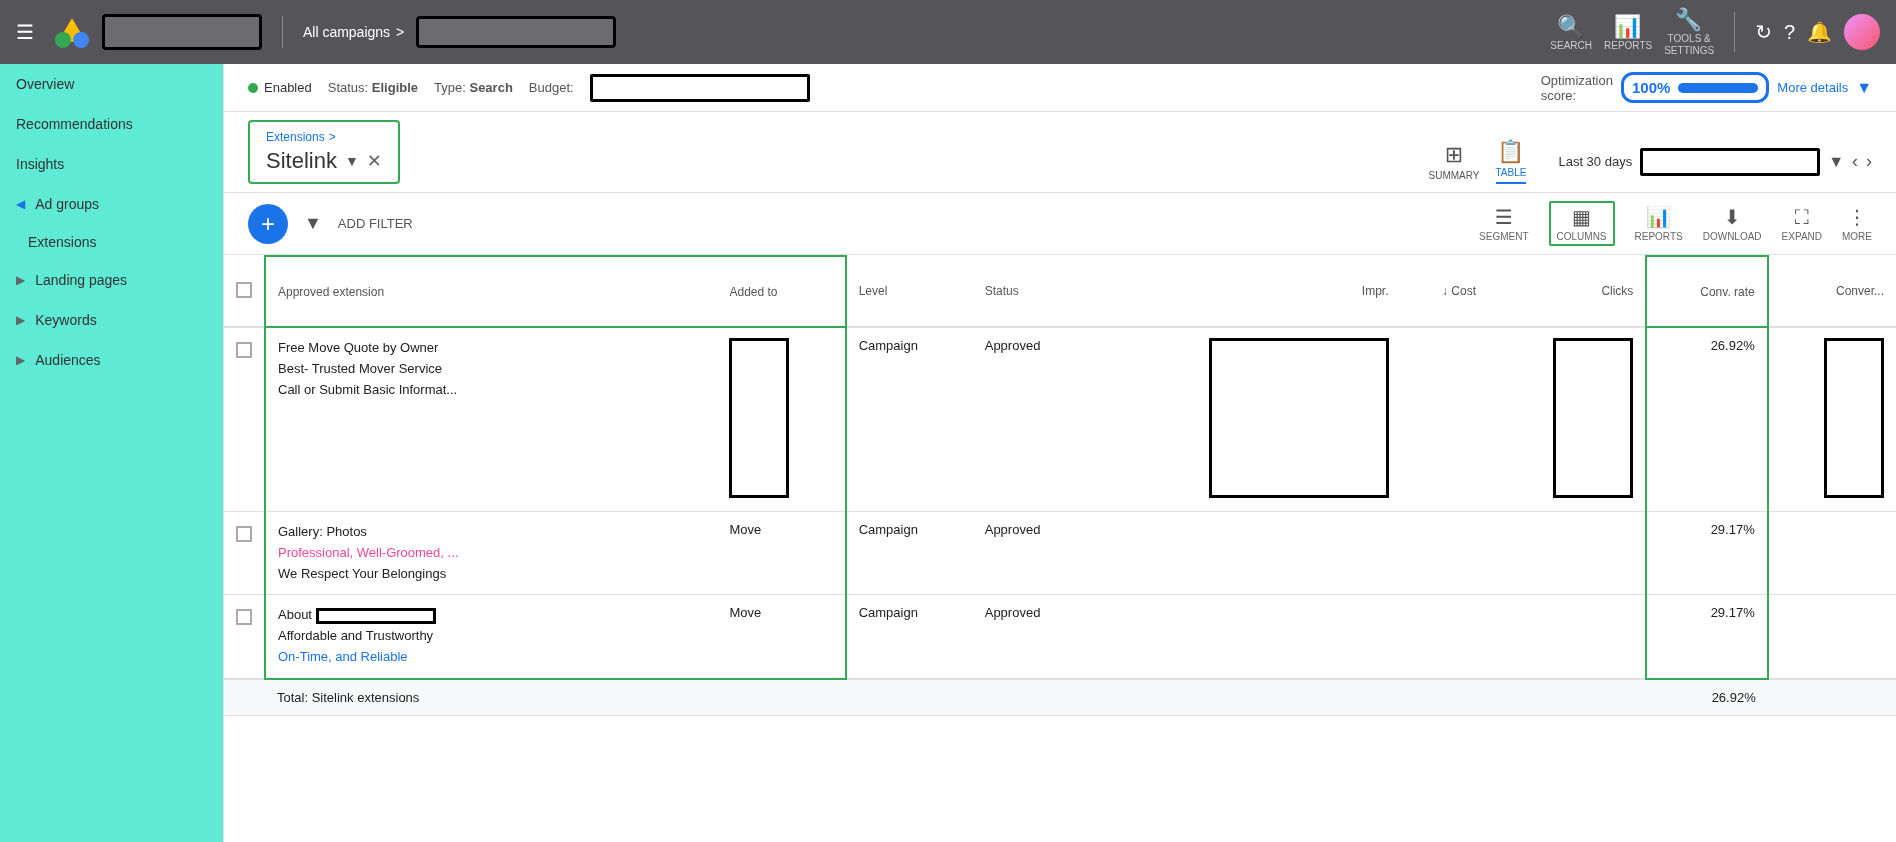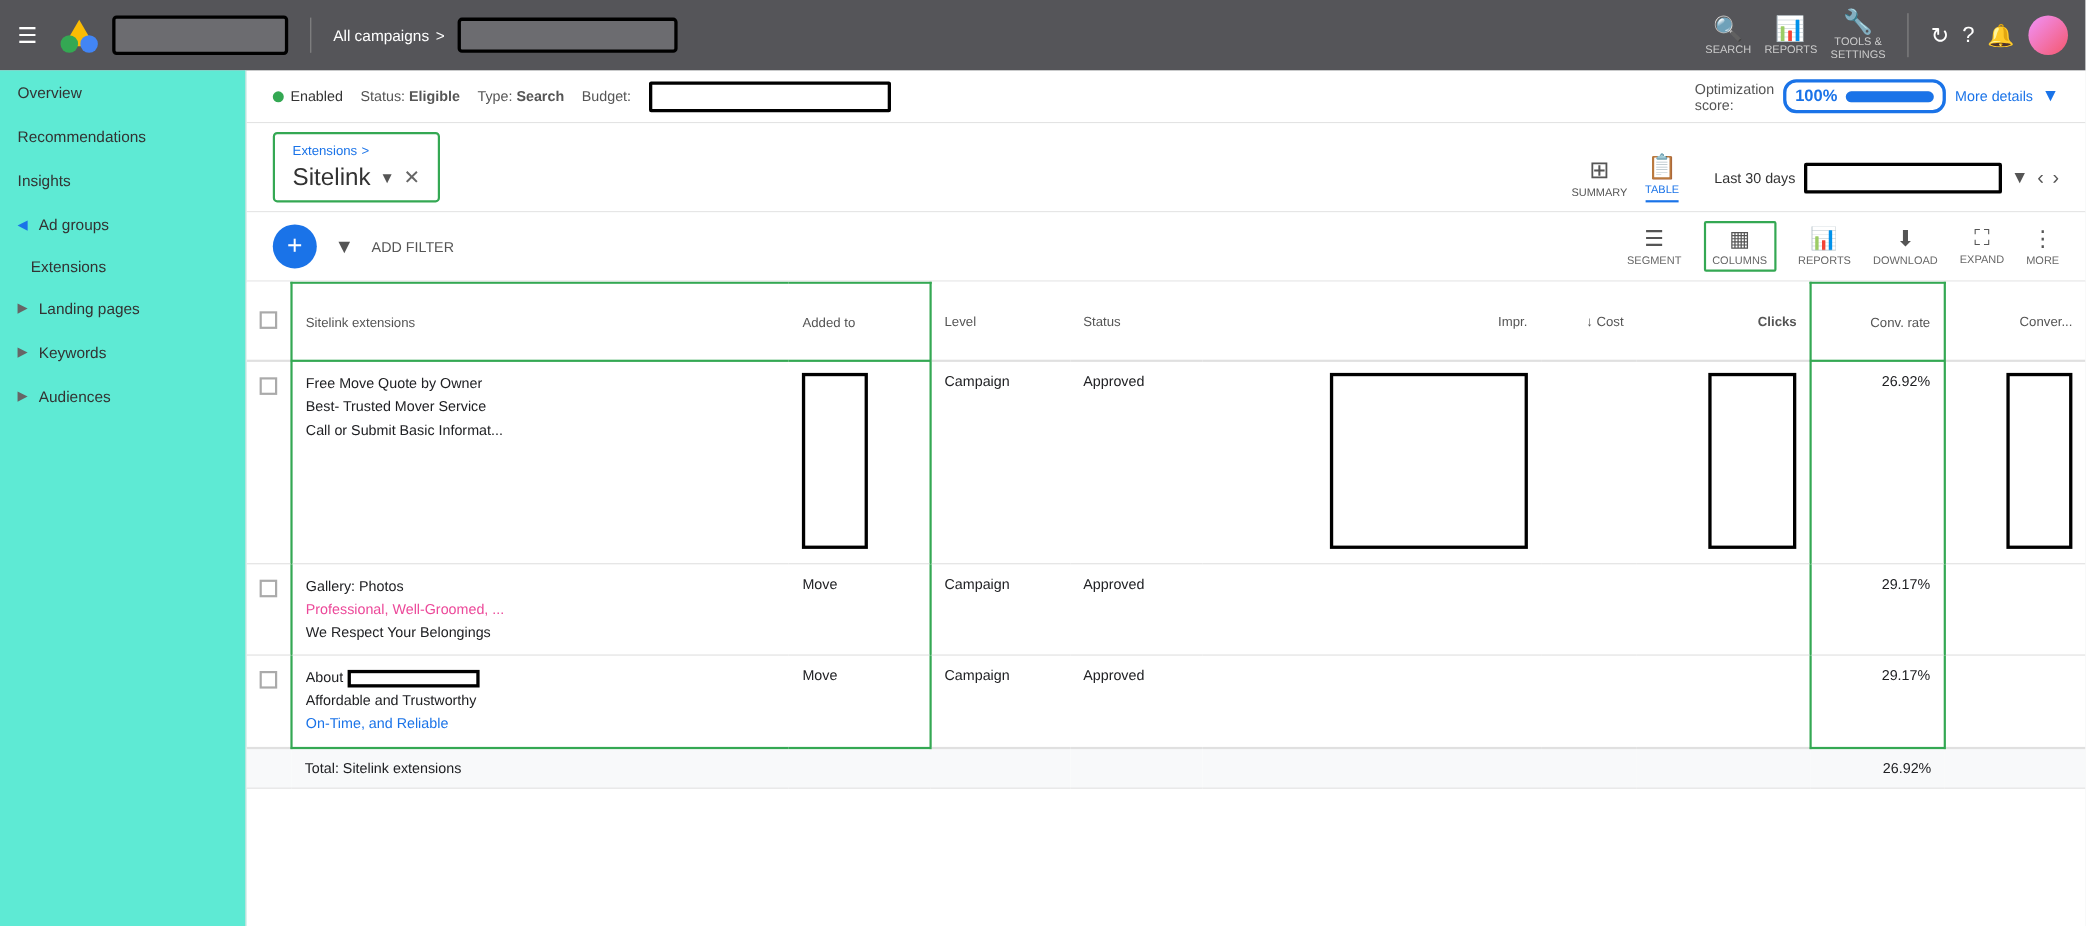--- a/index.html
+++ b/index.html
@@ -207,38 +207,38 @@
     </div>
 
     <div style="background:white;overflow:auto;flex:1;">
       <table style="width:100%;border-collapse:collapse;font-size:13px;">
         <thead>
           <tr style="border-bottom:2px solid #e0e0e0;background:white;">
             <th style="padding:10px 12px;text-align:left;font-weight:500;color:#555;white-space:nowrap;font-size:12px;width:40px;">
               <div style="width:16px;height:16px;border:2px solid #aaa;display:inline-block;cursor:pointer;"></div>
             </th>
             <th style="padding:10px 12px;text-align:left;font-weight:500;color:#555;font-size:12px;border:2.5px solid #34a853;border-right:none;">
-              <span>Sitelink extensions</span>
+              <span>Approved extension</span>
             </th>
             <th style="padding:10px 12px;text-align:left;font-weight:500;color:#555;font-size:12px;border-top:2.5px solid #34a853;border-bottom:2.5px solid #34a853;border-right:2.5px solid #34a853;">
               <span>Added to</span>
             </th>
             <th style="padding:10px 12px;text-align:left;font-weight:500;color:#555;font-size:12px;">
               <span>Level</span>
             </th>
             <th style="padding:10px 12px;text-align:left;font-weight:500;color:#555;font-size:12px;">
               <span>Status</span>
             </th>
             <th style="padding:10px 12px;text-align:right;font-weight:500;color:#555;font-size:12px;">
               <span>Impr.</span>
             </th>
             <th style="padding:10px 12px;text-align:right;font-weight:500;color:#555;font-size:12px;">
               <span>↓ Cost</span>
             </th>
-            <th style="padding:28px 12px;text-align:right;font-weight:700;color:#555;font-size:12px;">
+            <th style="padding:28px 12px;text-align:right;font-weight:400;color:#555;font-size:12px;">
               <span>Clicks</span>
             </th>
             <th style="padding:10px 12px;text-align:right;font-weight:500;color:#555;font-size:12px;border-left:2.5px solid #34a853;border-right:2.5px solid #34a853;border-top:2.5px solid #34a853;border-bottom:2.5px solid #34a853;">
               <span>Conv. rate</span>
             </th>
             <th style="padding:10px 12px;text-align:right;font-weight:500;color:#555;font-size:12px;">
               <span>Conver...</span>
             </th>
           </tr>
         </thead>

